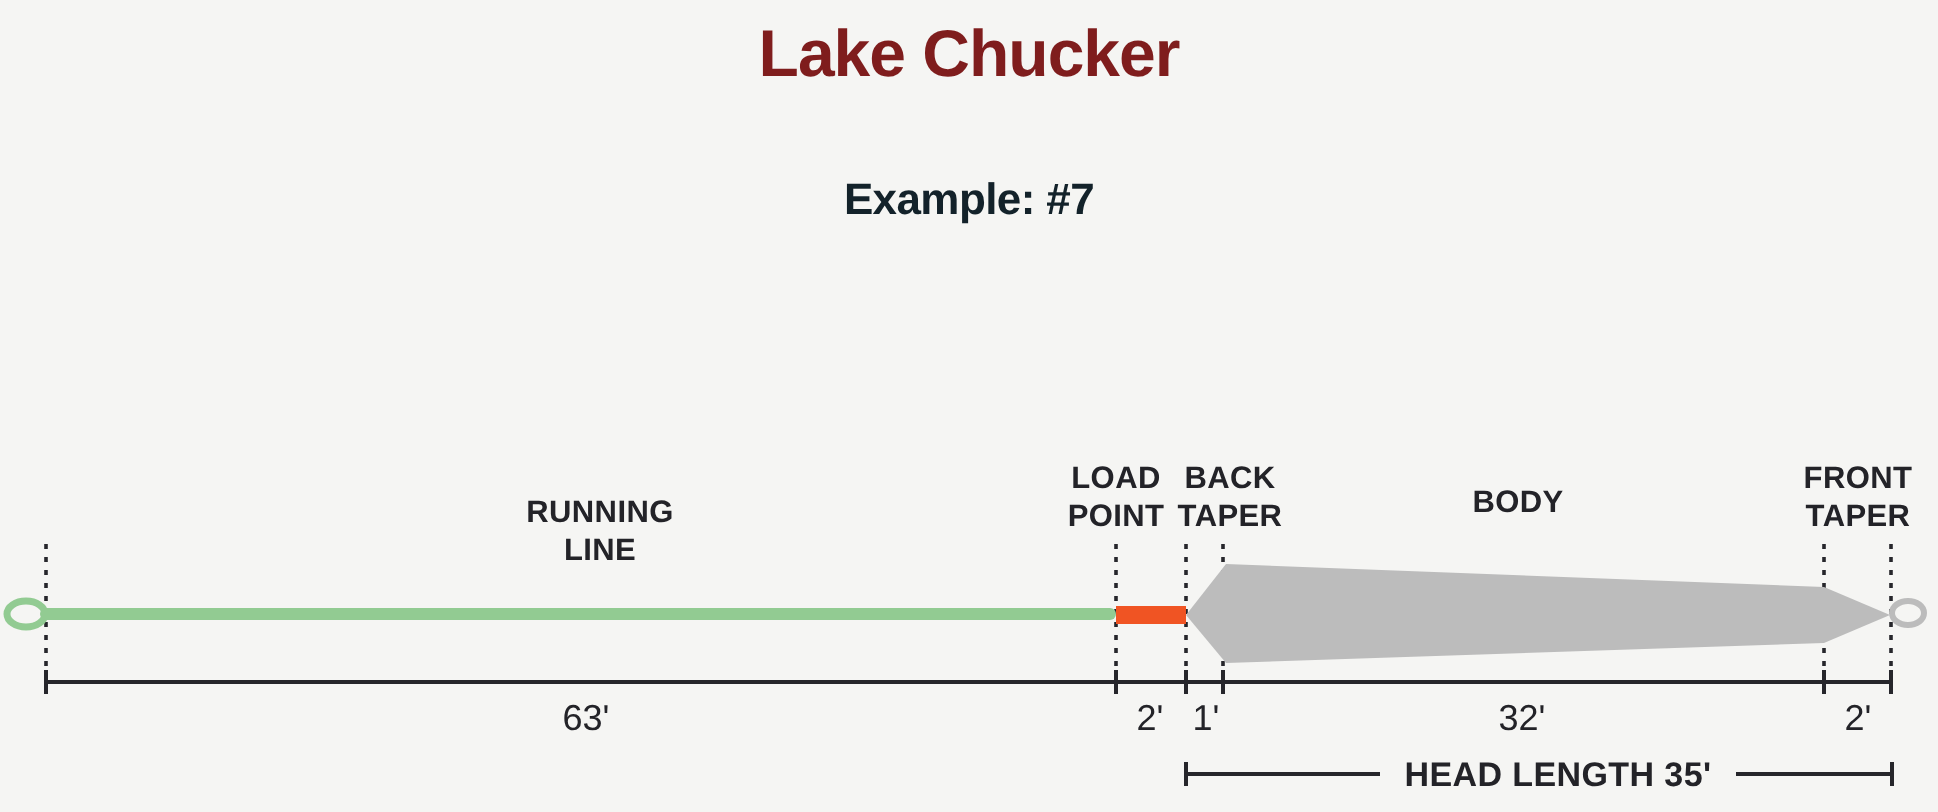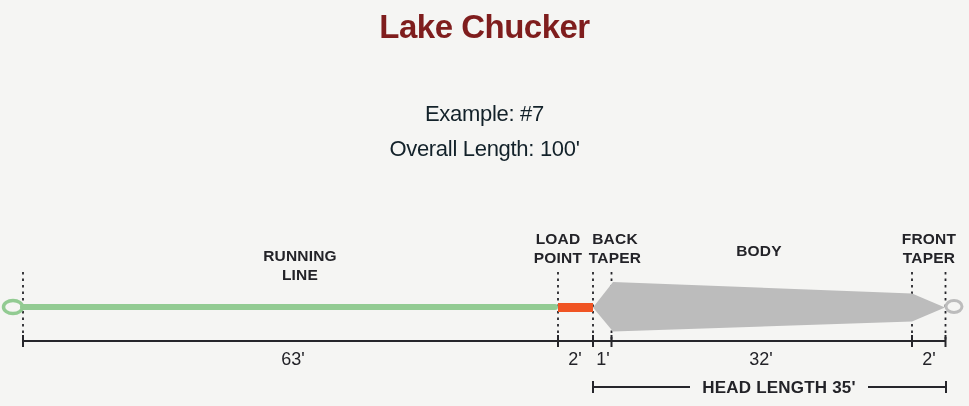--- a/index.html
+++ b/index.html
@@ -21,26 +21,26 @@
     left: 0;
     width: 100%;
     text-align: center;
     font-size: 33px;
     font-weight: 700;
     letter-spacing: -0.5px;
     color: #7f1d1d;
   }
   .subtitle {
     position: absolute;
-    top: 96px;
+    top: 82px;
     left: 0;
     width: 100%;
     text-align: center;
     font-size: 22px;
-    font-weight: 400;
+    font-weight: 700;
     letter-spacing: -0.3px;
     color: #13222a;
     line-height: 35px;
   }
   .diagram-svg {
     position: absolute;
     top: 0;
     left: 0;
     width: 969px;
     height: 406px;
@@ -65,21 +65,20 @@
 </style>
 </head>
 <body>
 
 <div class="stage">
 
   <div class="page-title">Lake Chucker</div>
 
   <div class="subtitle">
     <div>Example: #7</div>
-    <div>Overall Length: 100'</div>
   </div>
 
   <svg class="diagram-svg" viewBox="0 0 969 406">
 
     <g stroke-width="1.8" stroke-dasharray="2.5 4" fill="none" stroke="#26262b">
       <line x1="23" y1="272" x2="23" y2="342"></line>
       <line x1="558" y1="272" x2="558" y2="342"></line>
       <line x1="593" y1="272" x2="593" y2="342"></line>
       <line x1="611.5" y1="272" x2="611.5" y2="342"></line>
       <line x1="912" y1="272" x2="912" y2="342"></line>

